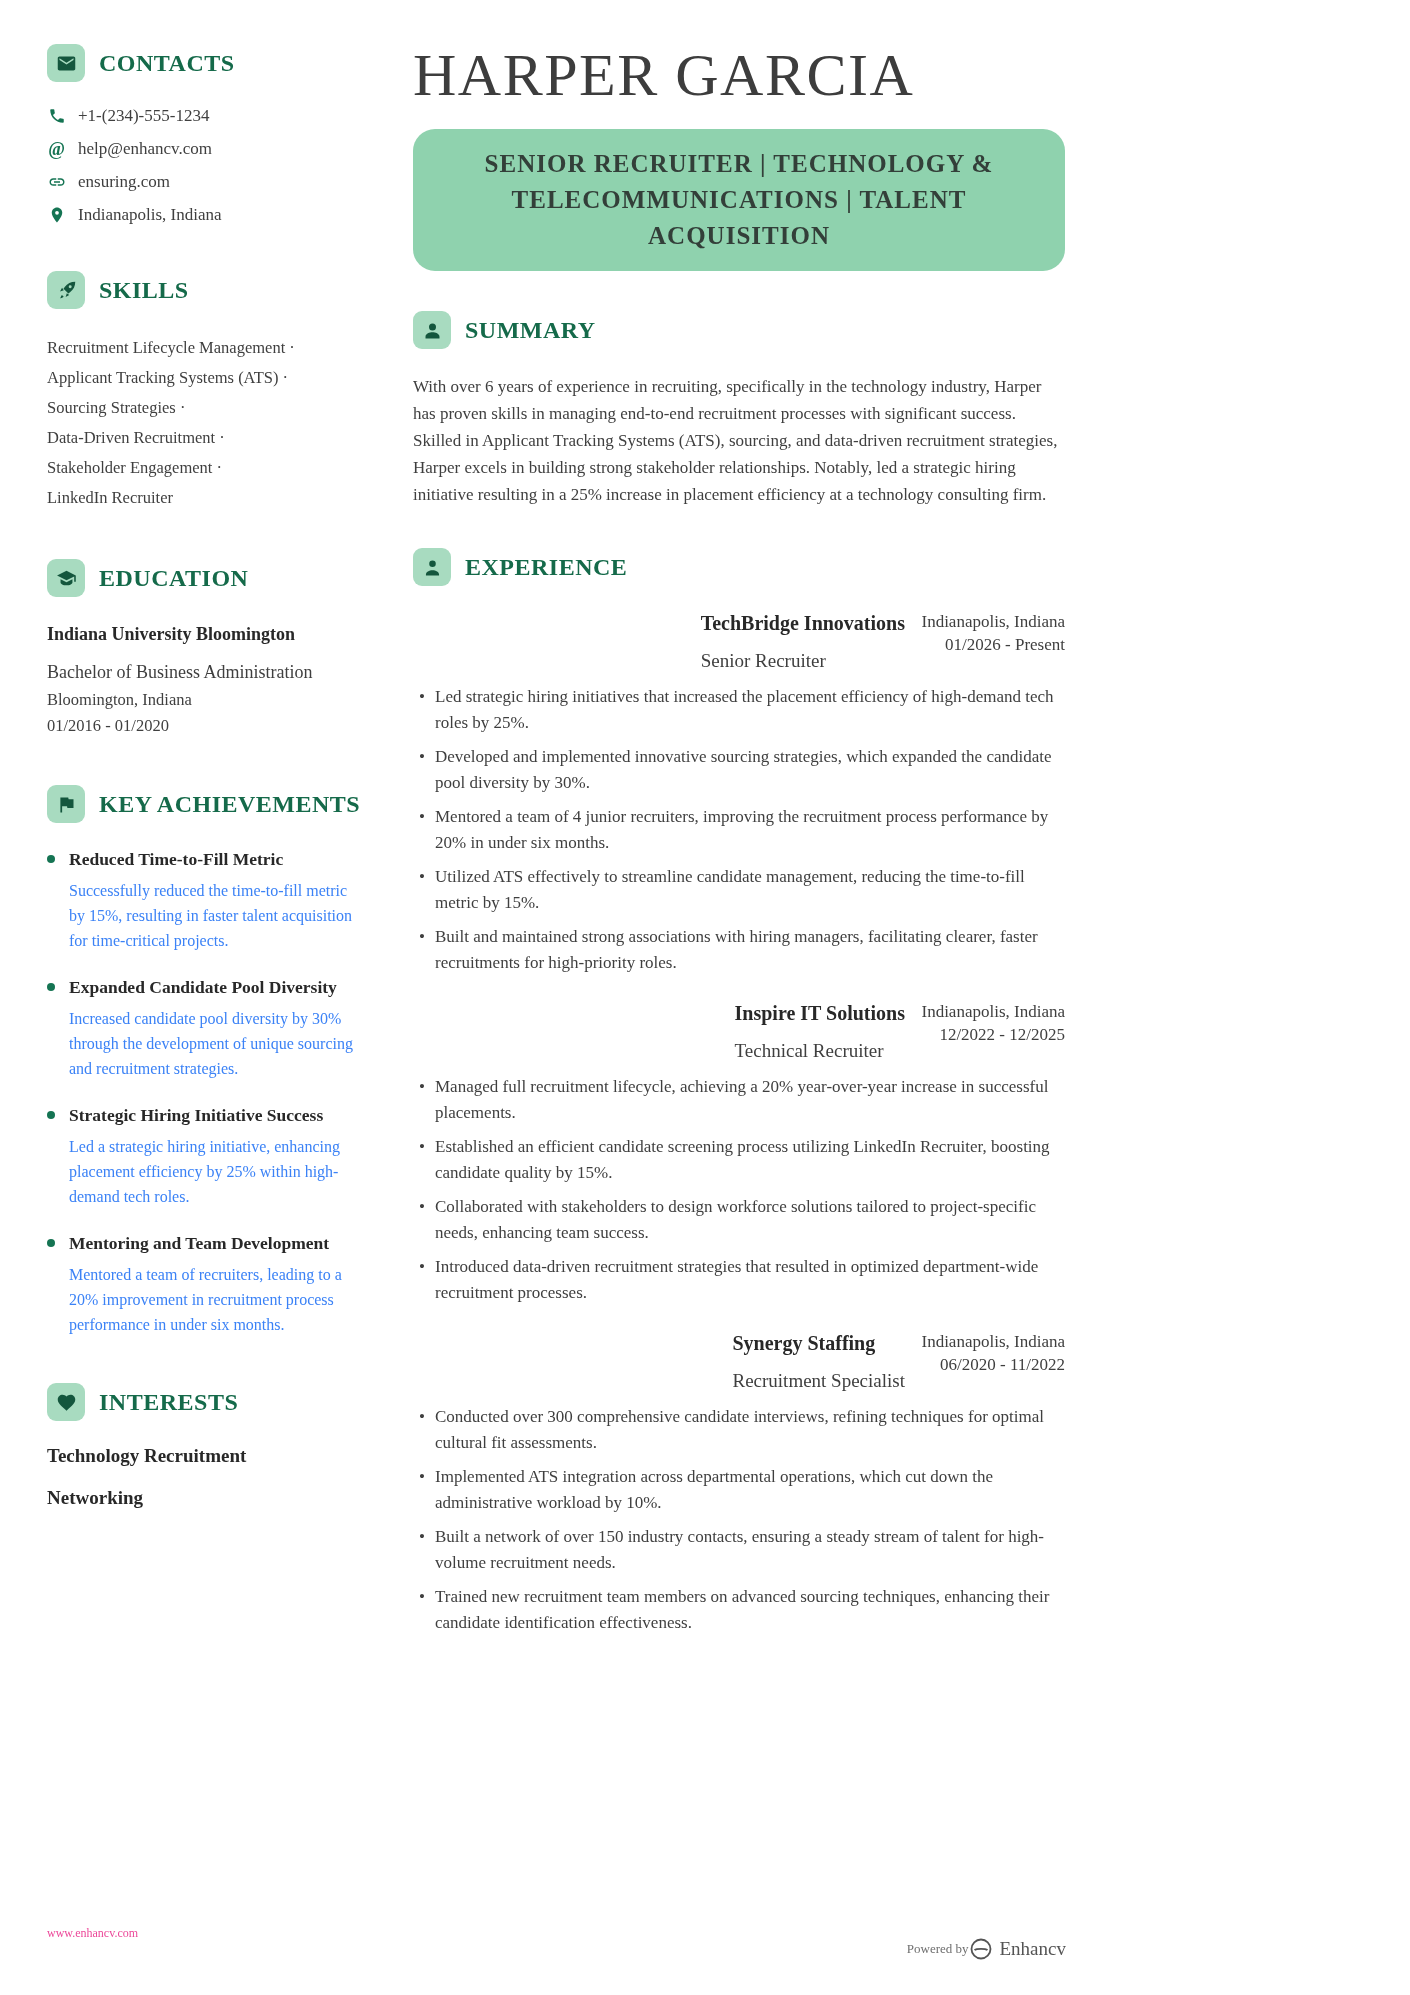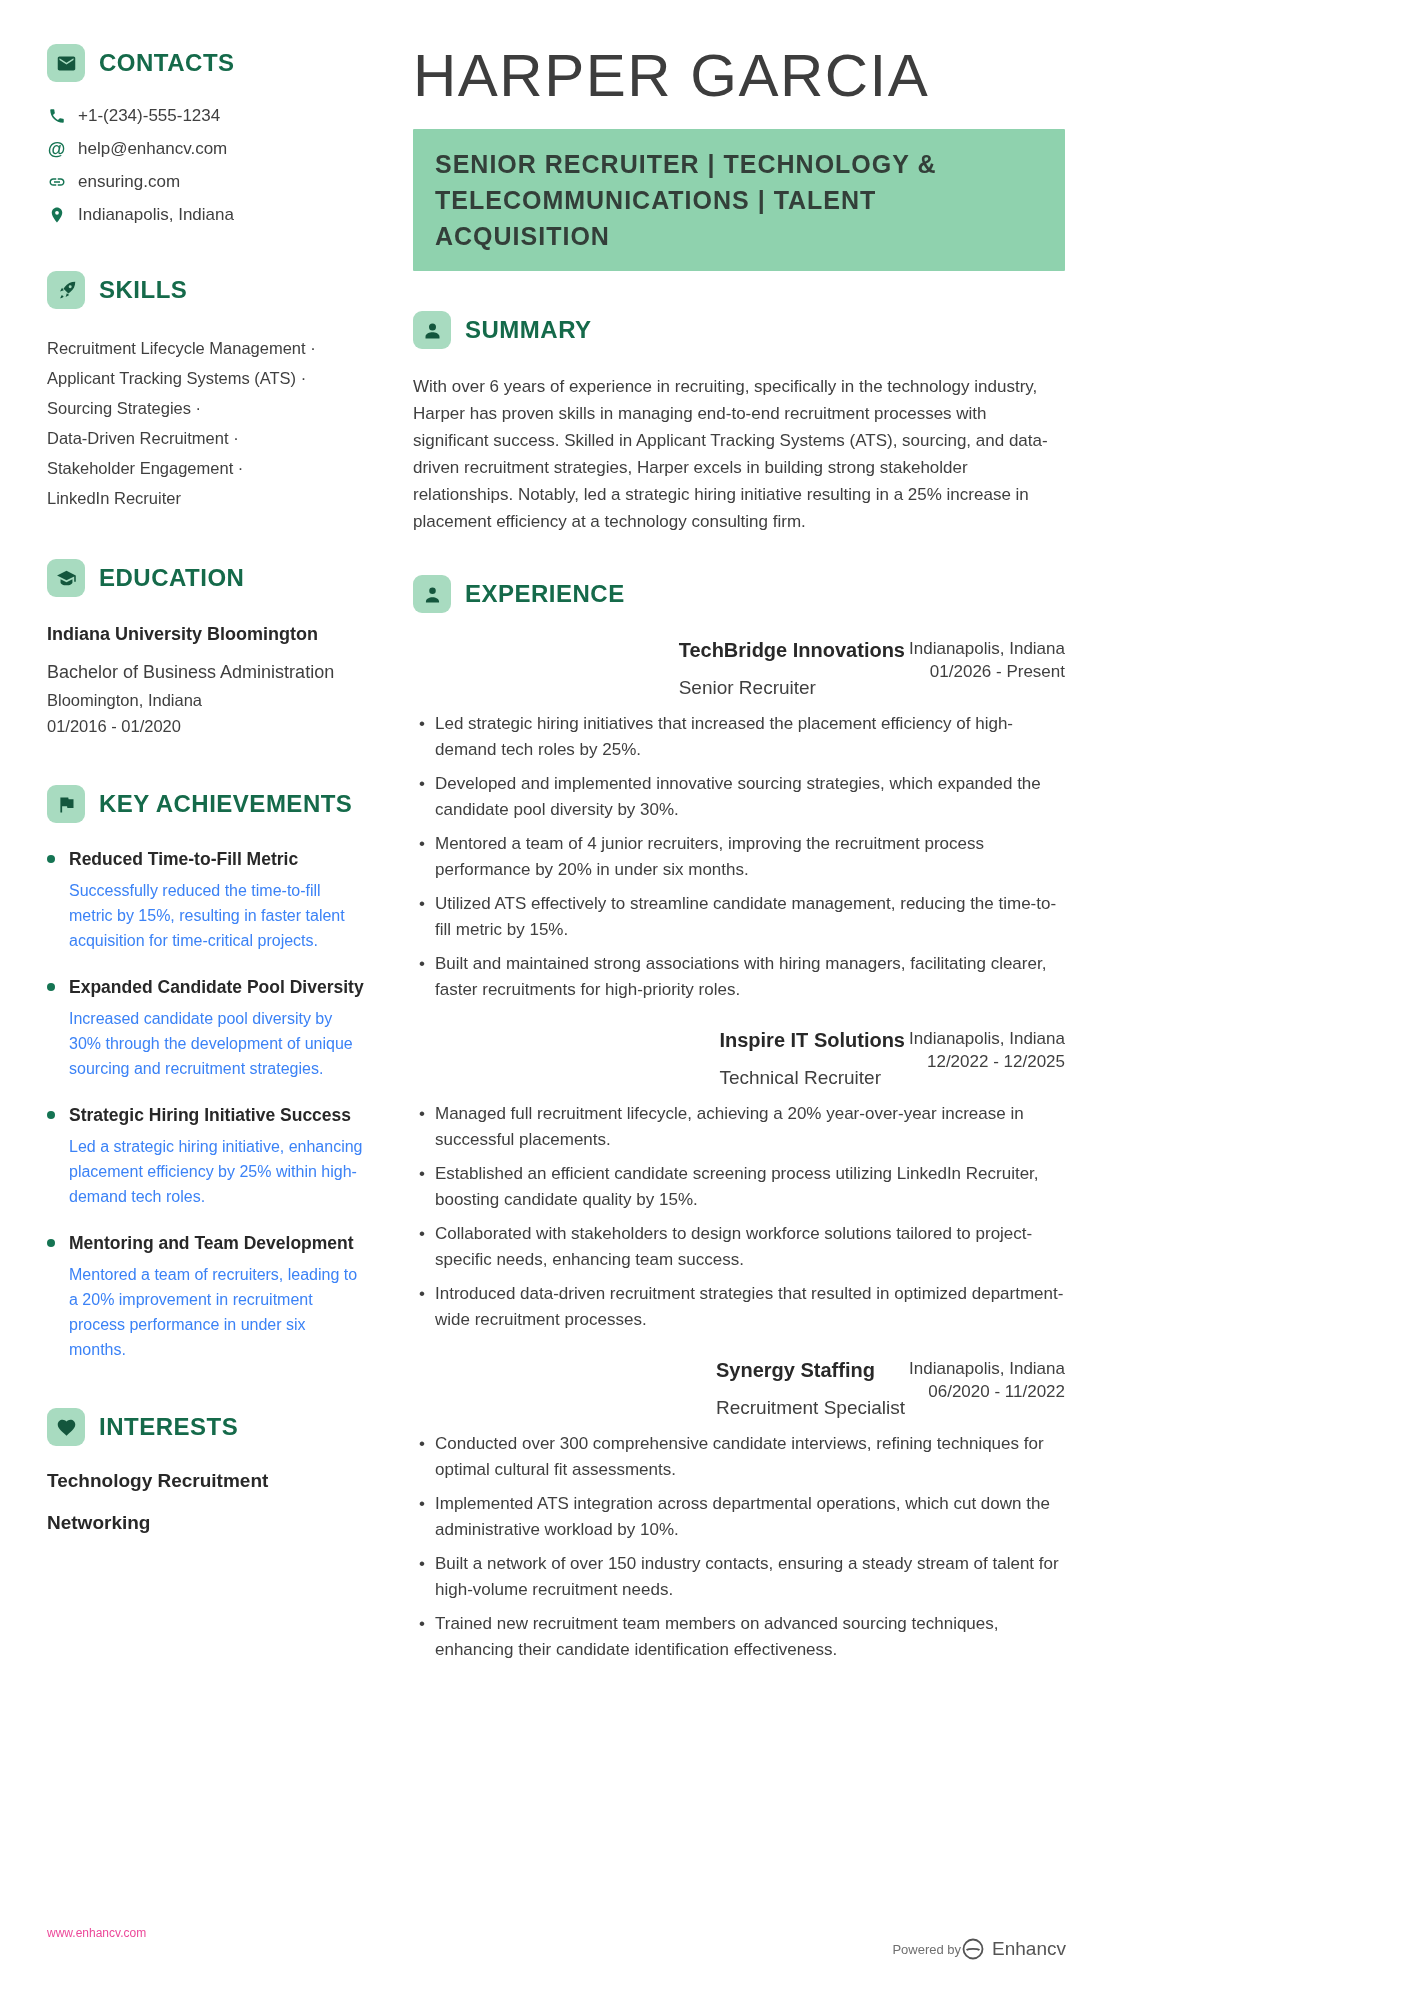--- a/index.html
+++ b/index.html
@@ -2,21 +2,21 @@
 <html><head>
 <meta charset="utf-8">
 <style>
   * { box-sizing: border-box; }
   html, body { margin: 0; padding: 0; background: #ffffff; }
   .page {
     position: relative;
     width: 1406px;
     height: 1995px;
     background: #ffffff;
-    font-family: Liberation Sans, sans-serif;
+    font-family: Liberation Serif, serif;
     color: #3f3f3f;
     overflow: hidden;
   }
   .content { display: flex; padding: 44px 0 0 47px; gap: 48px; }
 
   
   .sec-head { display: flex; align-items: center; gap: 14px; margin-bottom: 24px; }
   .chip {
     width: 38px; height: 38px; border-radius: 9px;
     background: #a8dbc0; display: flex; align-items: center; justify-content: center;
@@ -52,23 +52,23 @@
 
   .interest-item { font-size: 19px; font-weight: 700; color: #282828; margin-bottom: 20px; }
 
   
   .main { width: 652px; flex: none; }
   .name {
     margin: 0 0 22px; font-size: 60px; font-weight: 400;
     letter-spacing: 1.5px; color: #3d3d3d; line-height: 1.05;
   }
   .headline {
-    background: #8fd2ae; border-radius: 1px; padding: 17px 22px;
+    background: #8fd2ae; border-radius: 22px; padding: 17px 22px;
     font-size: 25px; font-weight: 600; letter-spacing: 1px; line-height: 36px;
-    color: #333f39; margin-bottom: 40px;
+    color: #333f39; margin-bottom: 40px; text-align: center;
   }
   .summary-body { font-size: 17px; line-height: 27px; }
 
   .main-sec { margin-bottom: 40px; }
 
   .job { margin-bottom: 24px; }
   .job-head { display: flex; justify-content: flex-end; }
   .company { font-size: 20px; font-weight: 700; color: #282828; line-height: 26px; }
   .role { font-size: 19px; color: #3f3f3f; margin-top: 14px; }
   .job-right { width: 160px; text-align: right; font-size: 17px; flex: none; }

